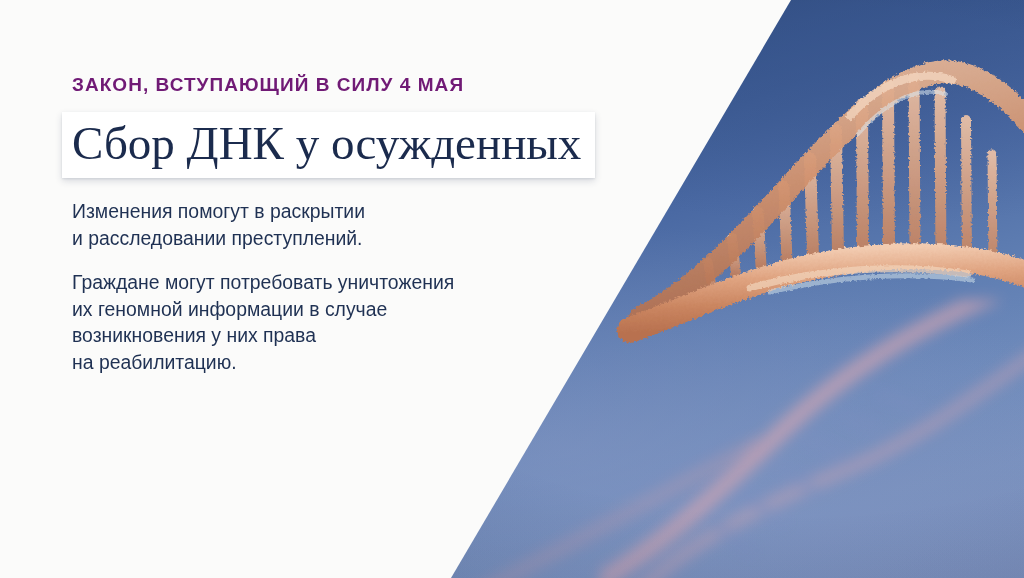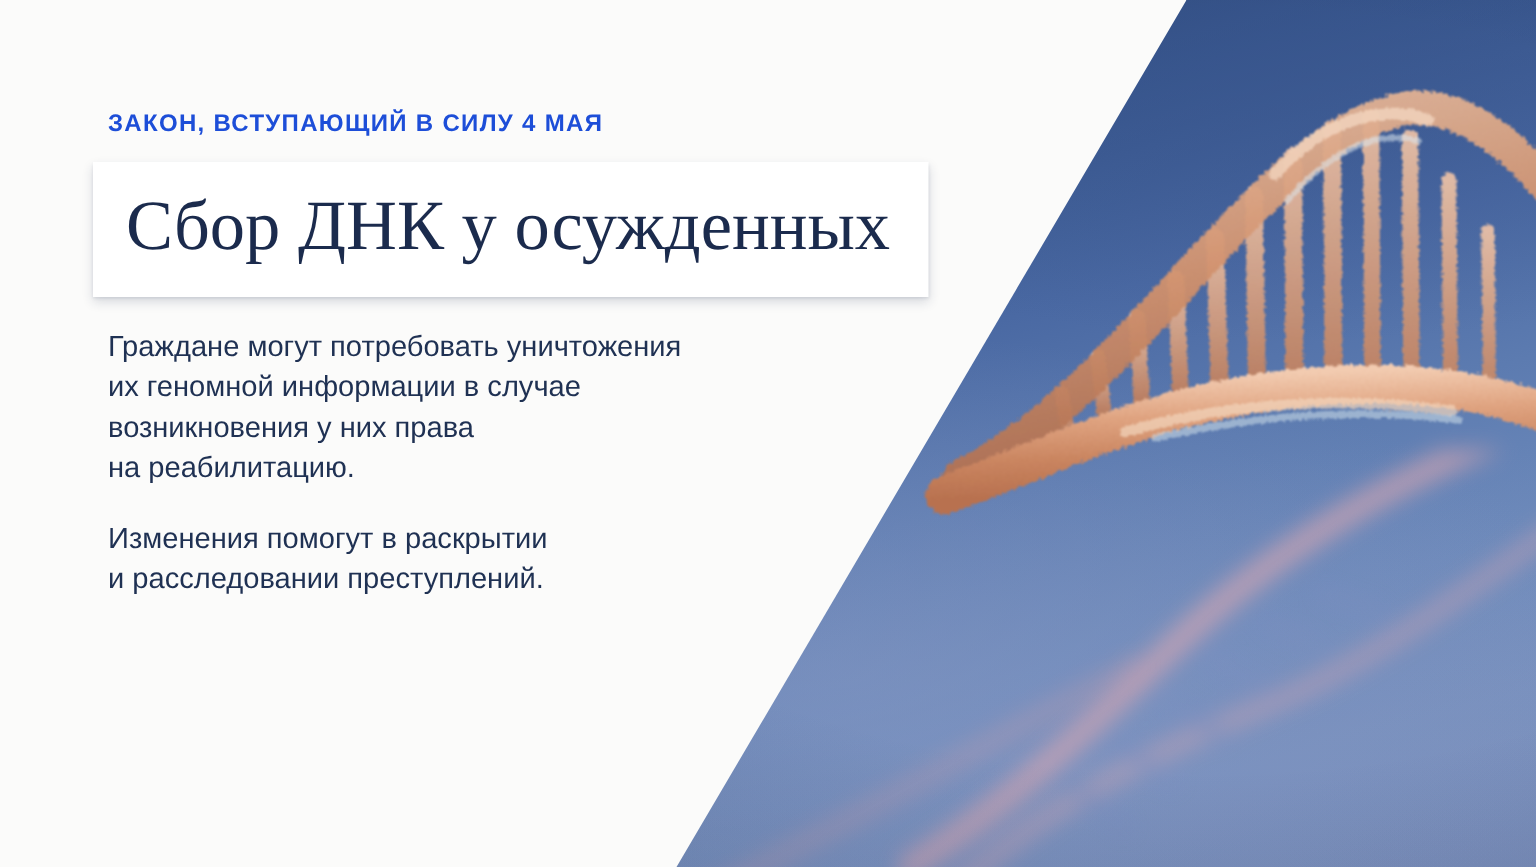--- a/index.html
+++ b/index.html
@@ -80,42 +80,42 @@
   
   #text-block {
     position: absolute;
     z-index: 3;
     left: 72px;
     top: 74px;
     width: 560px;
   }
 
   #eyebrow {
-    font-size: 16px;
+    font-size: 19px;
     letter-spacing: .055em;
     font-weight: 600;
-    color: #1d4ed8;
+    color: #701a75;
     margin: 0 0 16px 0;
     white-space: nowrap;
   }
 
   #title-wrap {
     display: inline-block;
     background: #ffffff;
     padding: 7px 14px 10px 10px;
     margin: 0 0 20px -10px;
     box-shadow: 0 3px 7px rgba(30,45,80,.16), 0 1px 2px rgba(30,45,80,.10);
   }
   #title {
     font-family: "Liberation Serif", "DejaVu Serif", serif;
     font-size: 47px;
     line-height: 1.05;
     font-weight: 400;
     color: #1b2b4d;
-    margin: 12px;
+    margin: 0;
     white-space: nowrap;
   }
 
   .para {
     font-size: 19.4px;
     line-height: 1.38;
     color: #1f3153;
     margin: 0 0 17px 0;
     white-space: pre-line;
     font-weight: 400;
@@ -239,22 +239,22 @@
 
   <div id="text-block">
 
     <p id="eyebrow">ЗАКОН, ВСТУПАЮЩИЙ В СИЛУ 4 МАЯ</p>
 
     <div id="title-wrap">
       <h1 id="title">Сбор ДНК у осужденных</h1>
     </div>
 
 
+    <p class="para" id="para-3">Изменения помогут в раскрытии
+и расследовании преступлений.</p>
+
     <p class="para" id="para-2">Граждане могут потребовать уничтожения
 их геномной информации в случае
 возникновения у них права
 на реабилитацию.</p>
-
-    <p class="para" id="para-3">Изменения помогут в раскрытии
-и расследовании преступлений.</p>
   </div>
 
 </div>
 
 </body></html>

